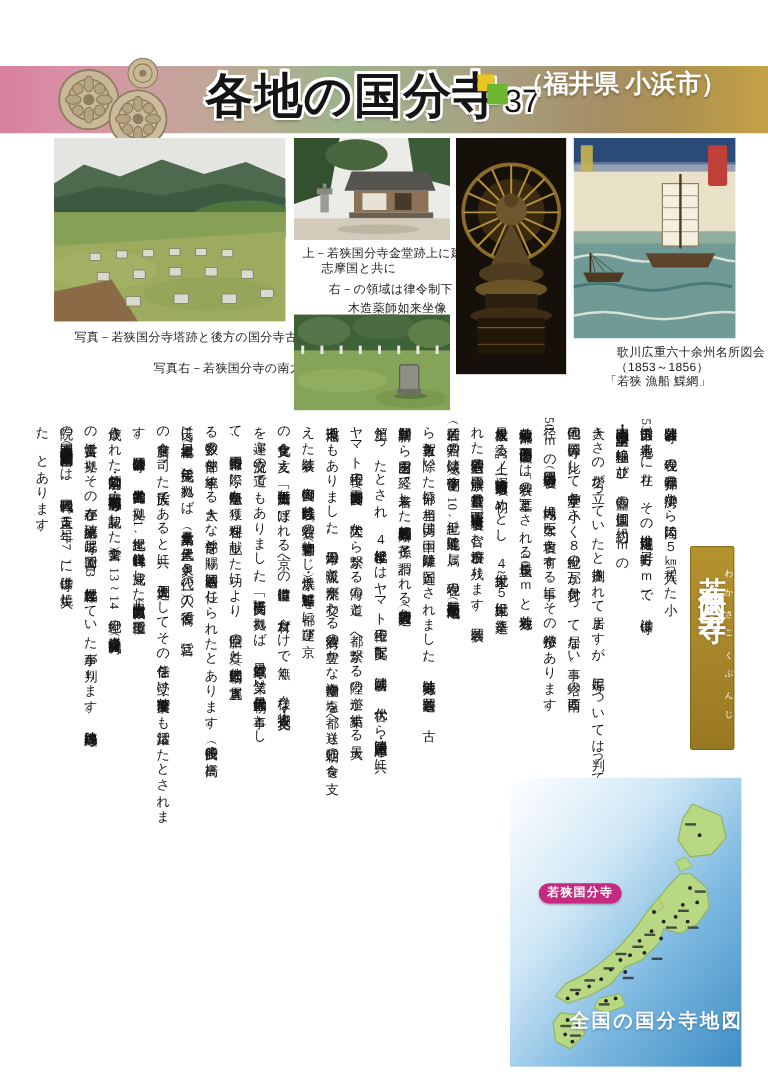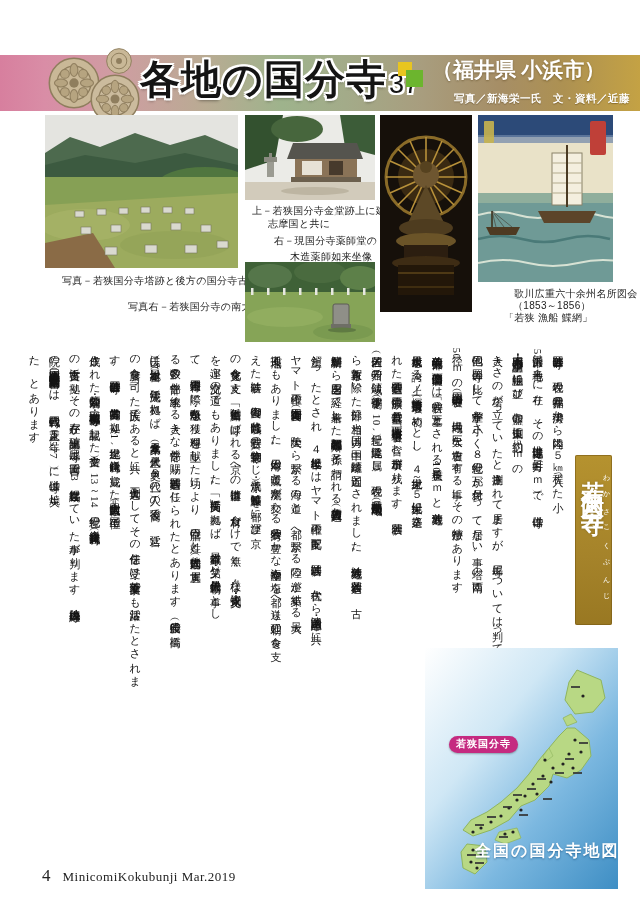--- a/index.html
+++ b/index.html
@@ -15,20 +15,21 @@
     background:linear-gradient(90deg,#d77f9e 0%,#d98da6 7%,#cf9da2 18%,#b9ab93 32%,#9eb38c 44%,#a3ab89 54%,#a89d7e 66%,#a68e66 78%,#ad9152 88%,#c4a244 100%);
   }
   .flowers{position:absolute;left:26px;top:46px;width:130px;height:100px;}
   .flower{position:absolute;}
   .title-group{position:absolute;left:140px;top:52px;white-space:nowrap;}
   .main-title{
     font-family:"DejaVu Serif","Liberation Serif",serif;font-weight:bold;
     font-size:40px;color:#141414;letter-spacing:1px;
     text-shadow:-2px 0 0 #fff,2px 0 0 #fff,0 -2px 0 #fff,0 2px 0 #fff,
       -2px -2px 0 #fff,2px 2px 0 #fff,-2px 2px 0 #fff,2px -2px 0 #fff,0 3px 3px rgba(0,0,0,.35);
+    margin-left:31px;
   }
   .issue-number{
     font-family:"Liberation Sans",sans-serif;font-size:27px;color:#141414;
     text-shadow:-2px 0 0 #fff,2px 0 0 #fff,0 -2px 0 #fff,0 2px 0 #fff,
       -2px -2px 0 #fff,2px 2px 0 #fff,-2px 2px 0 #fff,2px -2px 0 #fff;
     margin-left:2px;
   }
   .squares-icon{position:absolute;left:398px;top:62px;width:30px;height:30px;}
   .sq-yellow{position:absolute;left:0;top:0;width:14px;height:14px;background:#e8c520;}
   .sq-green{position:absolute;left:8px;top:8px;width:17px;height:17px;background:#6cb52e;}
@@ -141,21 +142,20 @@
   </div>
 
   <div class="title-group">
     <span class="main-title">各地の国分寺</span><span class="issue-number">37</span>
   </div>
   <div class="squares-icon">
     <span class="sq-yellow"></span>
     <span class="sq-green"></span>
   </div>
   <div class="location">（福井県 小浜市）</div>
-  <div class="credits">写真／新海栄一氏　文・資料／近藤</div>
 
   <svg class="photo" style="left:45px;top:115px;" width="193" height="153" viewBox="0 0 193 153">
     <rect width="193" height="153" fill="#e4e4e0"></rect>
     <polygon points="0,38 25,22 55,32 90,18 125,30 160,20 193,34 193,55 0,55" fill="#4d6a4e"></polygon>
     <polygon points="0,50 40,40 90,48 140,38 193,50 193,66 0,66" fill="#3c5a40"></polygon>
     <ellipse cx="160" cy="70" rx="48" ry="18" fill="#50763f"></ellipse>
     <rect y="62" width="193" height="91" fill="#9cab5e"></rect>
     <polygon points="0,62 193,62 193,78 0,90" fill="#86a055"></polygon>
     <ellipse cx="40" cy="110" rx="45" ry="16" fill="#a8b468" opacity=".7"></ellipse>
     <ellipse cx="130" cy="130" rx="55" ry="14" fill="#93a458" opacity=".8"></ellipse>
@@ -193,21 +193,21 @@
     <rect x="84" y="46" width="14" height="14" fill="#473a2c"></rect>
     <rect x="46" y="62" width="70" height="5" fill="#6c604e"></rect>
     <rect y="67" width="130" height="18" fill="#d2cbbb"></rect>
     <rect x="22" y="46" width="7" height="16" fill="#9b9b92"></rect>
     <rect x="19" y="42" width="13" height="5" fill="#8a8a80"></rect>
     <rect x="24" y="38" width="3" height="4" fill="#8a8a80"></rect>
     <ellipse cx="70" cy="76" rx="34" ry="4" fill="#bdb5a2"></ellipse>
   </svg>
   <div class="cap" style="left:252px;top:204px;">上－若狭国分寺金堂跡上に建つ</div>
   <div class="cap" style="left:268px;top:217px;">志摩国と共に</div>
-  <div class="cap" style="left:274px;top:234px;">右－現国分寺薬師堂の</div>
+  <div class="cap" style="left:274px;top:234px;">右－の領域は律令制下</div>
   <div class="cap" style="left:290px;top:250px;">木造薬師如来坐像</div>
 
   <svg class="photo" style="left:245px;top:262px;" width="130" height="80" viewBox="0 0 130 80">
     <rect width="130" height="80" fill="#86a457"></rect>
     <rect width="130" height="30" fill="#3f6137"></rect>
     <ellipse cx="25" cy="14" rx="22" ry="12" fill="#55764a"></ellipse>
     <ellipse cx="75" cy="10" rx="26" ry="11" fill="#4a6b3f"></ellipse>
     <ellipse cx="115" cy="16" rx="20" ry="12" fill="#5d8049"></ellipse>
     <g fill="#e8e8e2">
       <rect x="6" y="26" width="2.5" height="7"></rect>
@@ -389,17 +389,14 @@
             <rect x="148" y="124" width="9" height="2"></rect>
           <rect x="118" y="150" width="9" height="2"></rect>
             <rect x="94" y="166" width="9" height="2"></rect>
         </g>
       </svg>
       <div class="map-badge">若狭国分寺</div>
       <div class="map-label">全国の国分寺地図</div>
     </div>
   </div>
 
-  <div class="footer">
-    <span class="pnum">4</span><span class="ftext">MinicomiKokubunji Mar.2019</span>
-  </div>
 
 </div>
 
 </body></html>

